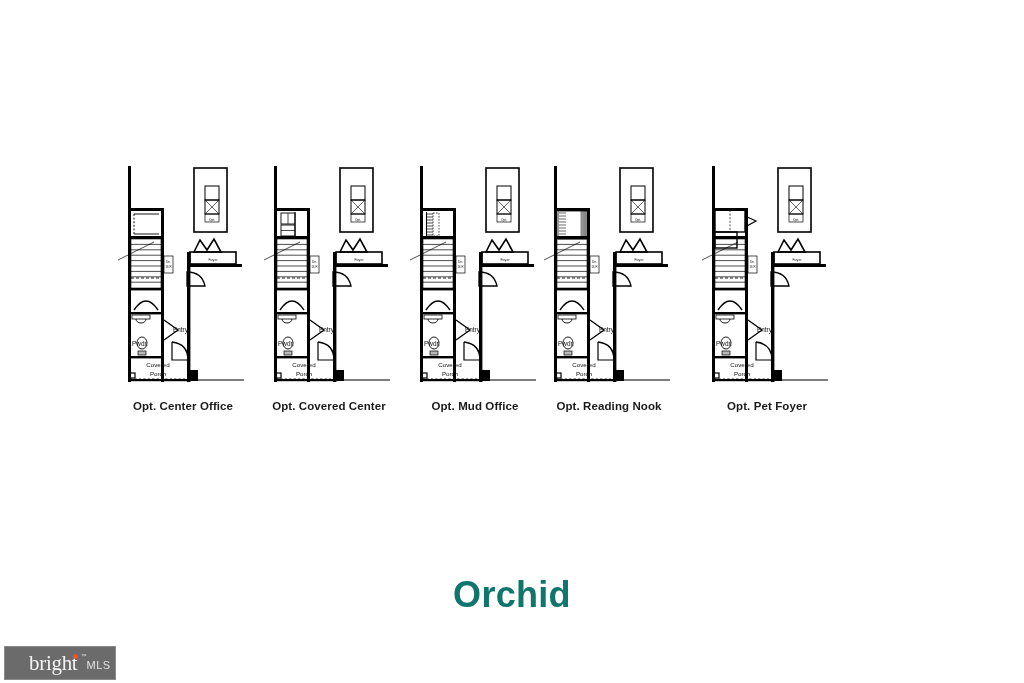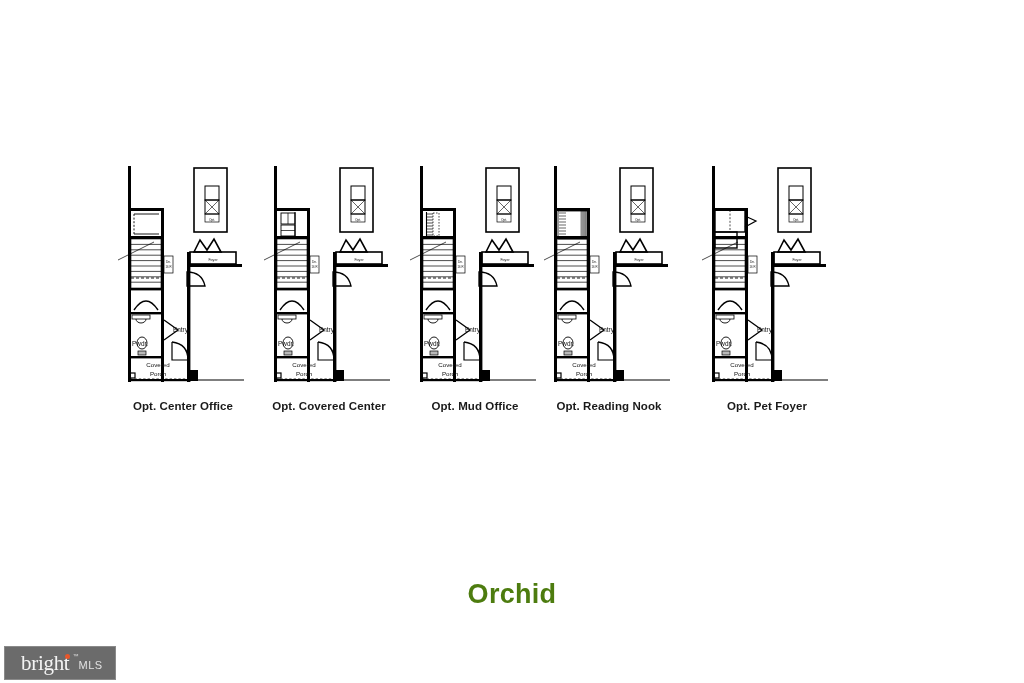--- a/index.html
+++ b/index.html
@@ -53,25 +53,25 @@
 
   
   #title-block {
     position: absolute;
     left: 0;
     top: 578px;
     width: 1024px;
     text-align: center;
   }
   #plan-name {
-    font-size: 27px;
+    font-size: 36px;
     font-weight: bold;
     letter-spacing: 0.3px;
     line-height: 33px;
-    color: #4d7c0f;
+    color: #0f766e;
   }
   #plan-subtitle {
     font-size: 27px;
     font-weight: bold;
     letter-spacing: 0.3px;
     line-height: 33px;
     color: #141414;
   }
 
   
@@ -79,21 +79,21 @@
     position: absolute;
     left: 4px;
     top: 646px;
     width: 112px;
     height: 34px;
     background: #6b6b6b;
     border: 1px solid #8a8a8a;
     box-sizing: border-box;
     display: flex;
     align-items: center;
-    padding-left: 16px;
+    padding-left: 24px;
   }
   #wm-bright {
     font-family: "Liberation Serif", serif;
     font-size: 21px;
     color: #f4f4f4;
     line-height: 21px;
     position: relative;
     letter-spacing: -0.3px;
   }
   #wm-dot {

